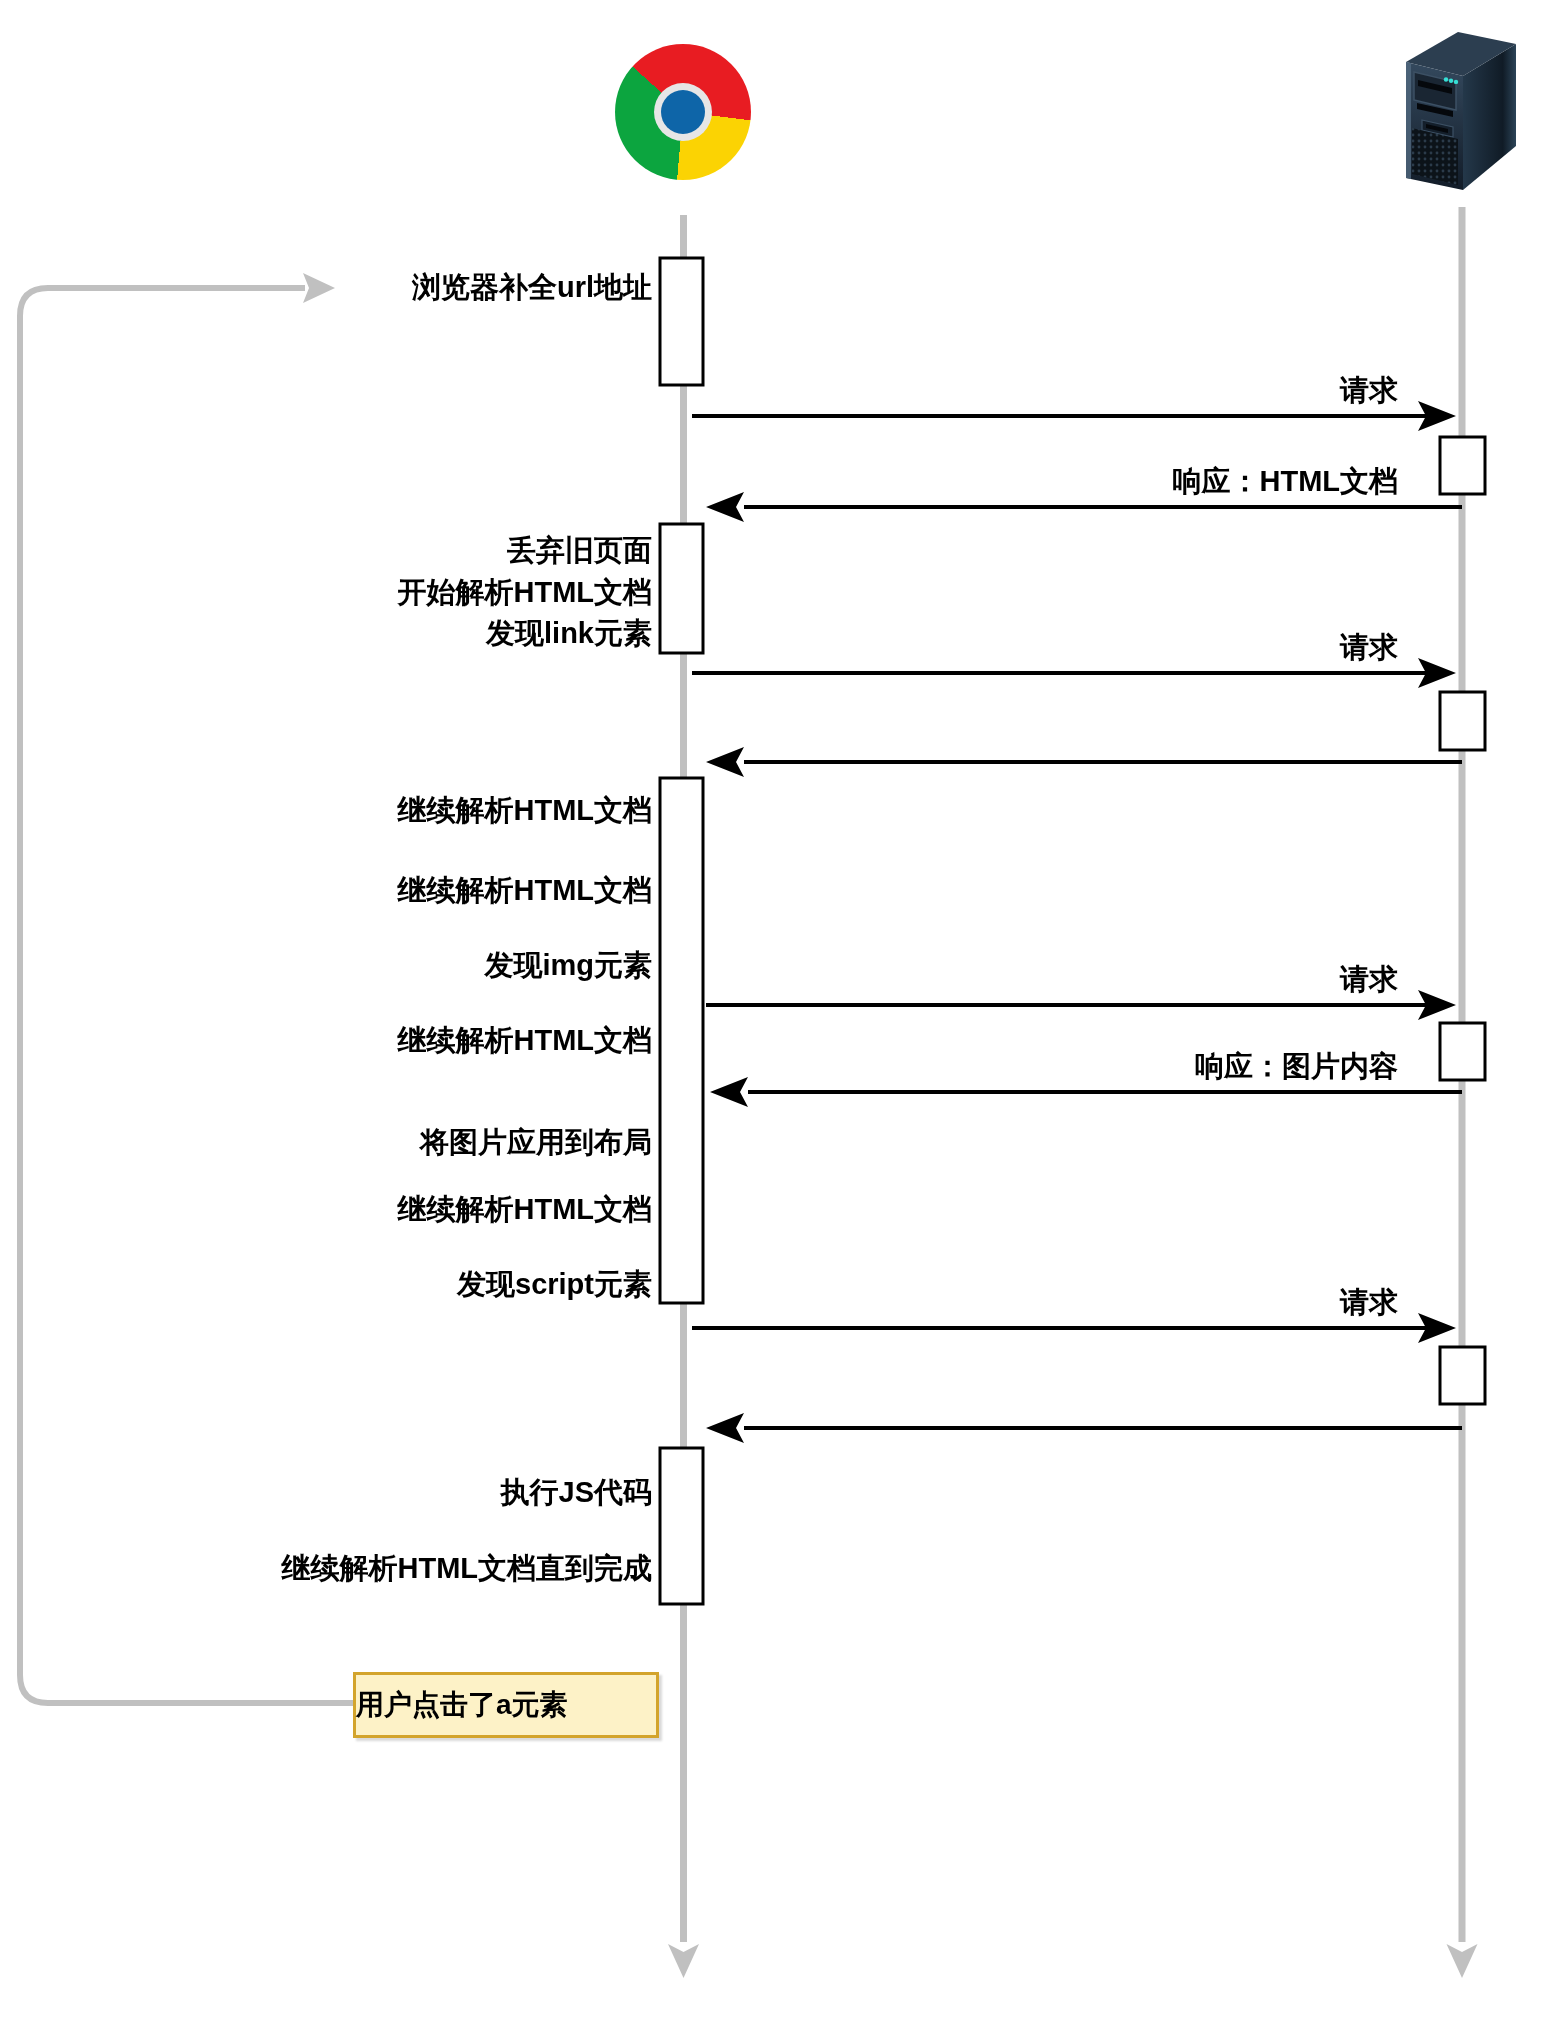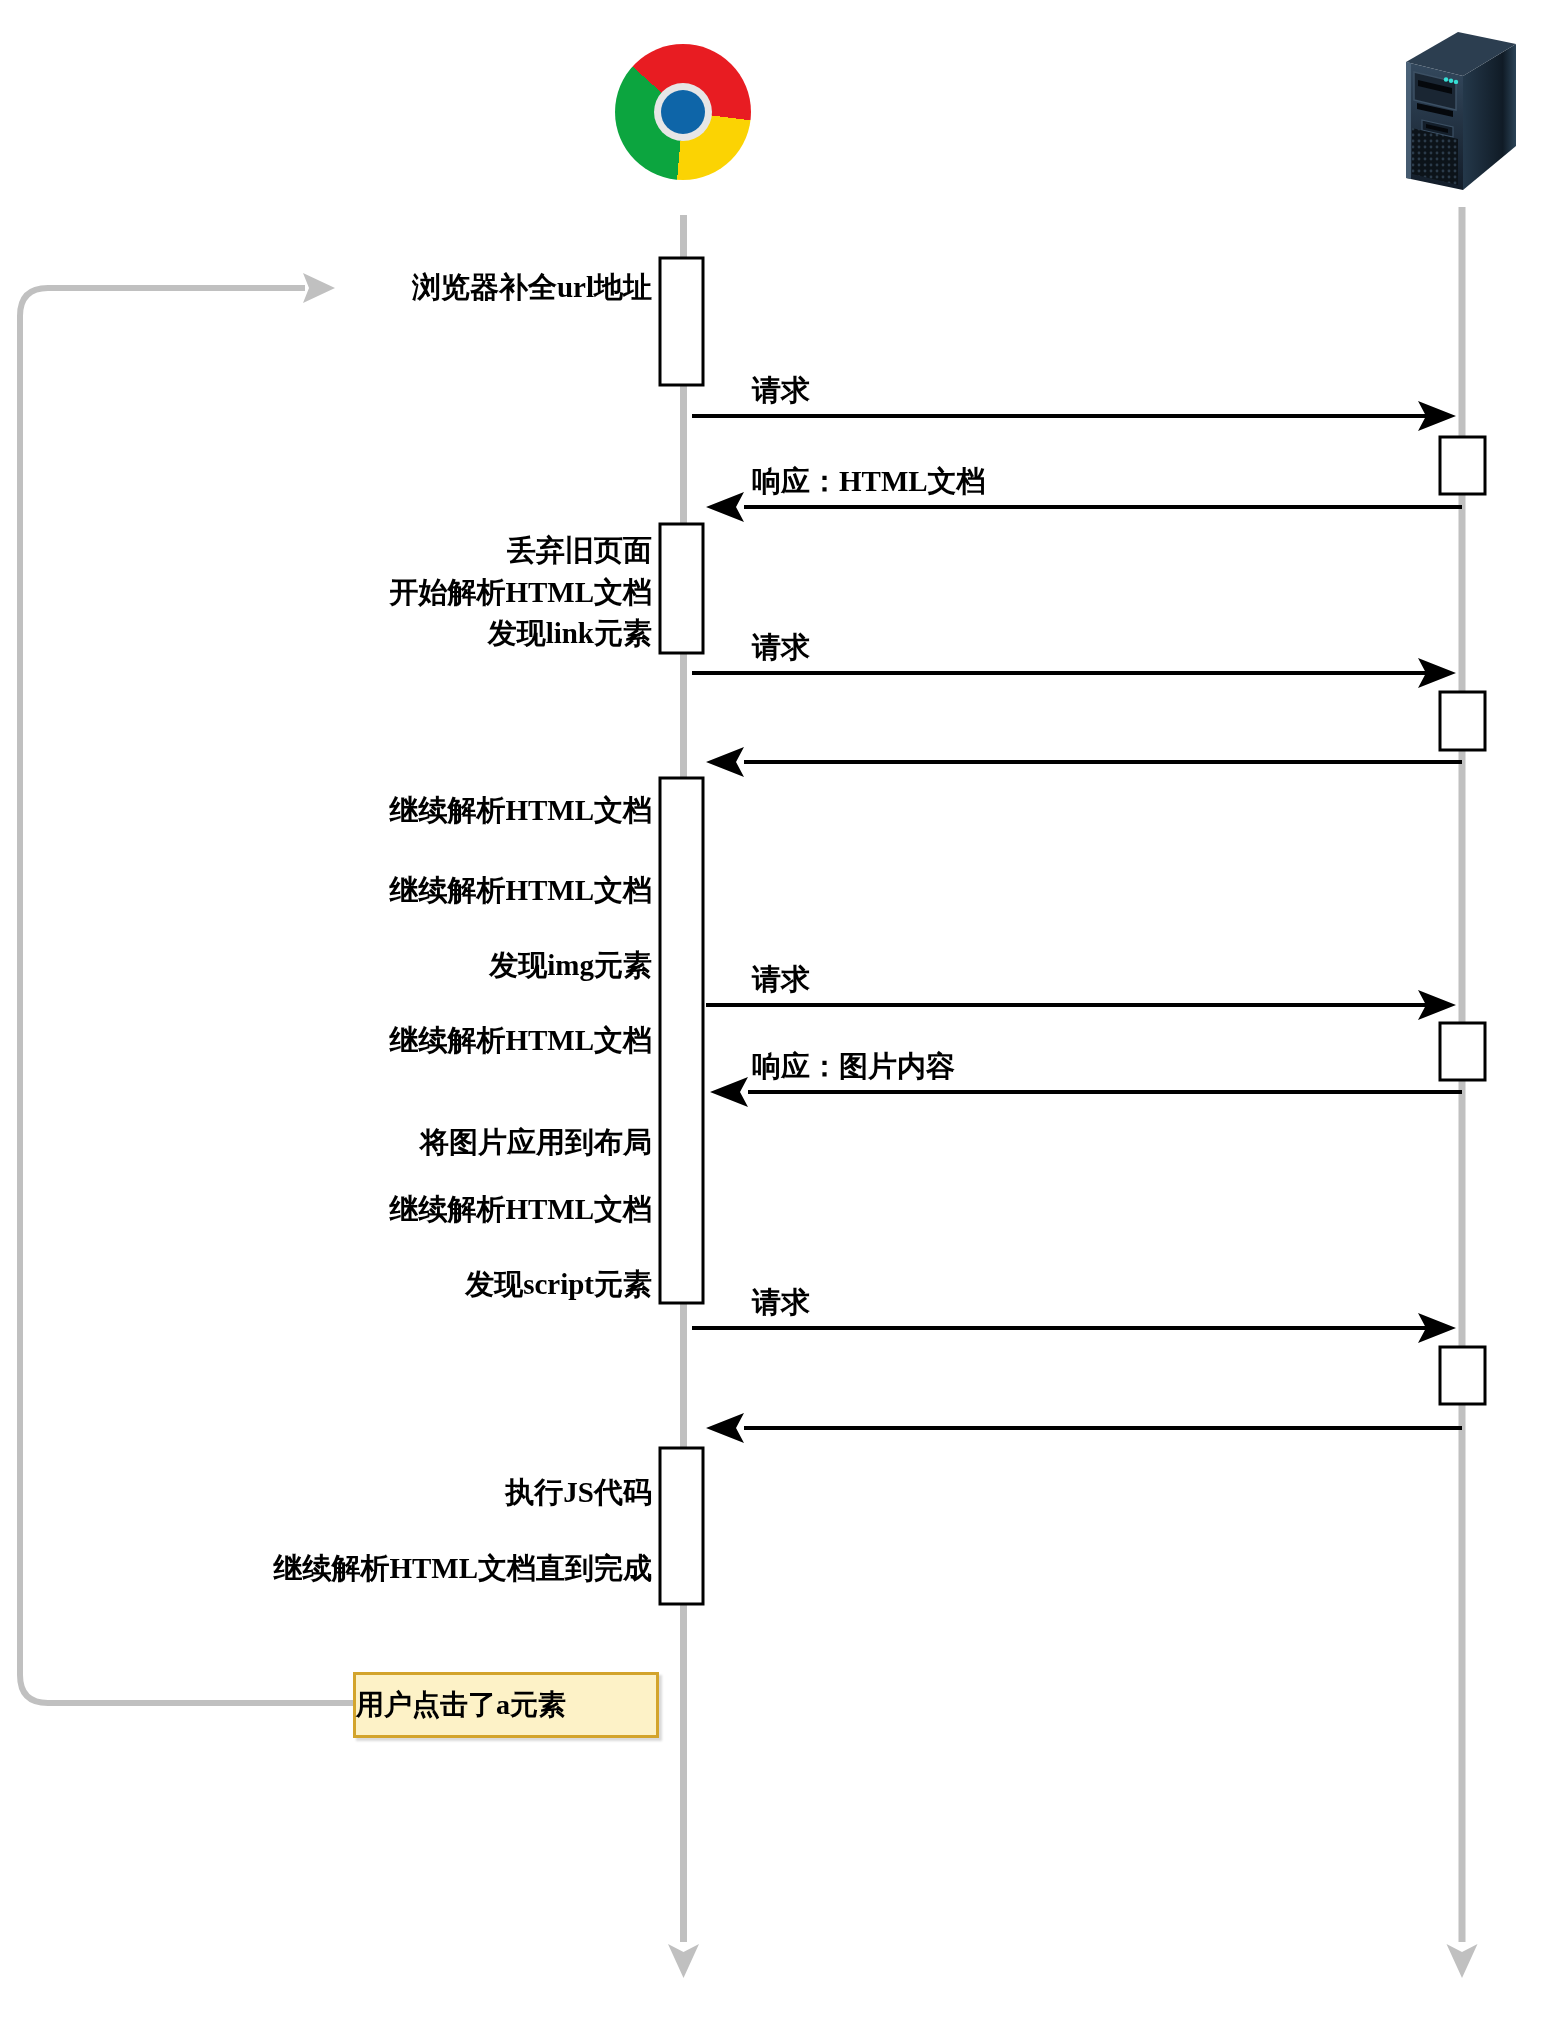--- a/index.html
+++ b/index.html
@@ -1,35 +1,35 @@
 <!DOCTYPE html>
 <html style="--c-lifeline: #c0c0c0; --c-message: #000000; --c-activation-border: #000000; --c-activation-fill: #ffffff; --c-note-fill: #fdf2c7; --c-note-border: #d3a42c; --c-chrome-red: #e81c22; --c-chrome-yellow: #fbd303; --c-chrome-green: #0ca53f; --c-chrome-blue: #0e65a8;"><head>
 <meta charset="utf-8">
 <style>
   html,body{margin:0;padding:0;background:#fff;}
   .canvas{
     position:relative;
     width:1558px;height:2031px;
     background:#fff;
-    font-family:Liberation Serif, serif;
+    font-family:Liberation Sans, sans-serif;
     overflow:hidden;
   }
   .layer{position:absolute;left:0;top:0;}
   .lifeline{stroke:var(--c-lifeline,#c0c0c0);stroke-width:7;fill:none;}
   .loop-path{stroke:var(--c-lifeline,#c0c0c0);stroke-width:6;fill:none;}
   .gray-head{fill:var(--c-lifeline,#c0c0c0);stroke:none;}
   .msg-line{stroke:var(--c-message,#000);stroke-width:4;fill:none;}
   .msg-head{fill:var(--c-message,#000);stroke:none;}
   .activation{fill:var(--c-activation-fill,#fff);stroke:var(--c-activation-border,#000);stroke-width:3;}
   .label{
     position:absolute;height:42px;line-height:42px;
     font-size:29px;font-weight:700;color:#000;white-space:nowrap;
   }
   .side-label{right:906px;text-align:right;}
-  .msg-label{left:752px;width:600px;text-align:left;}
+  .msg-label{left:798px;width:600px;text-align:right;}
   .chrome-icon{
     position:absolute;left:615px;top:44px;width:136px;height:136px;border-radius:50%;
     background:conic-gradient(from 97deg,
       var(--c-chrome-yellow,#fbd303) 0deg 88deg,
       var(--c-chrome-green,#0ca53f) 88deg 215deg,
       var(--c-chrome-red,#e81c22) 215deg 360deg);
   }
   .chrome-ring{
     position:absolute;left:39px;top:39px;width:58px;height:58px;border-radius:50%;
     background:#e6e6e6;

